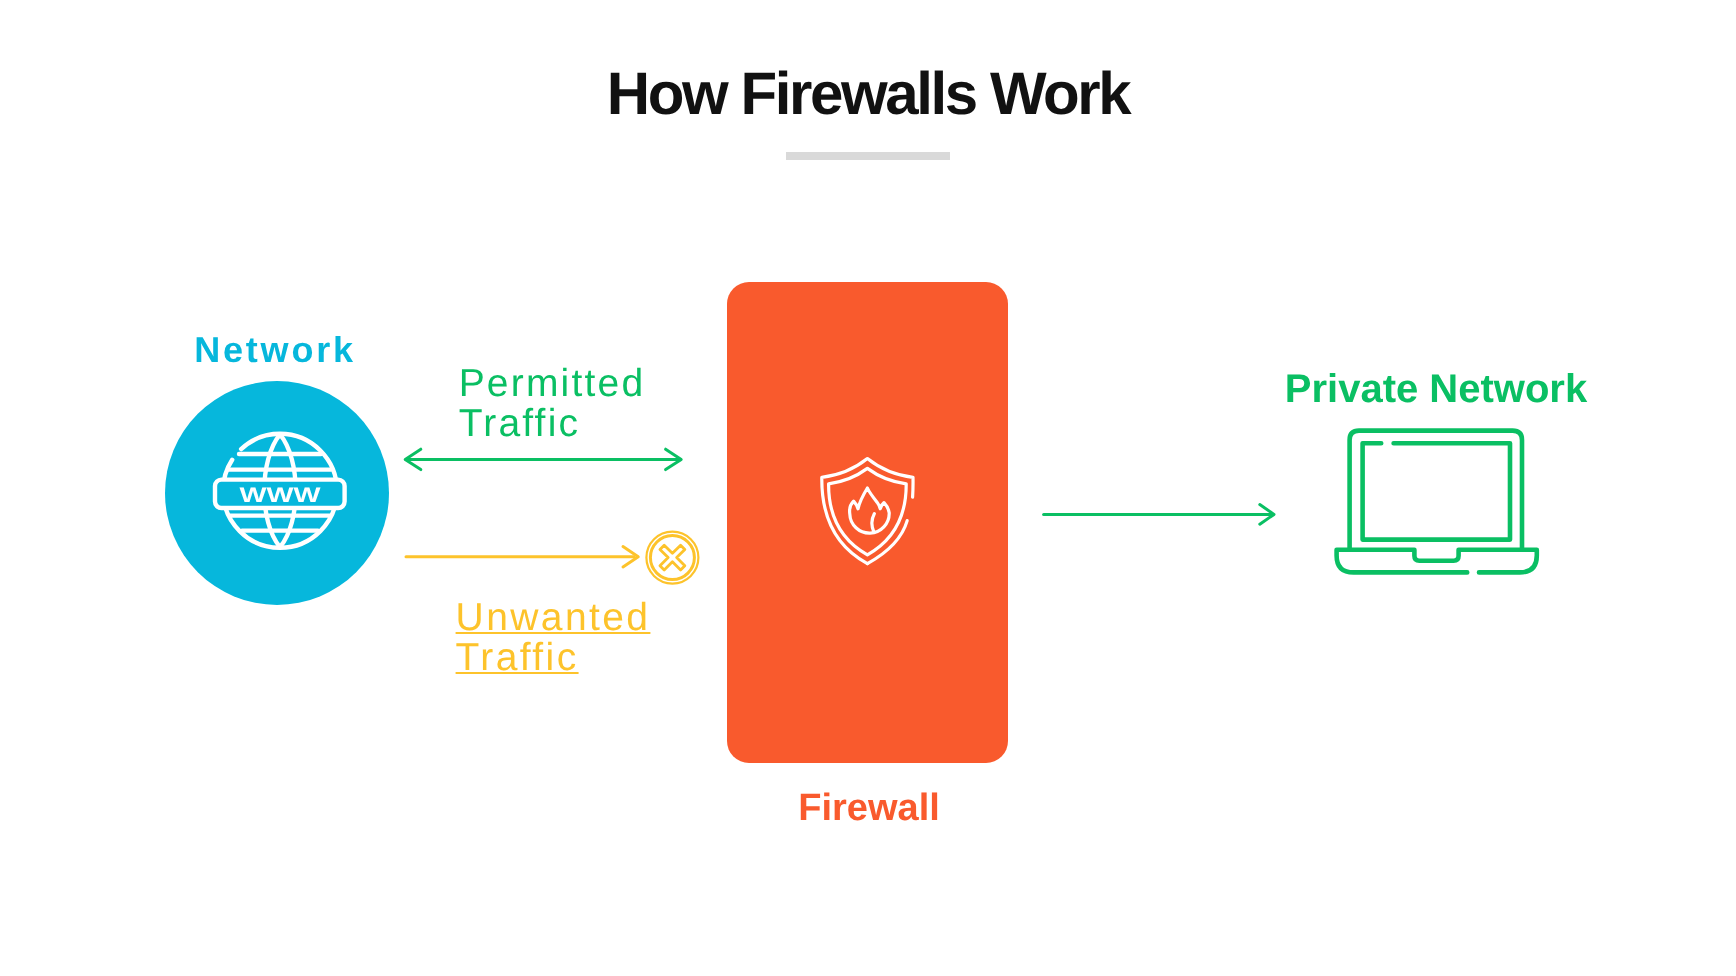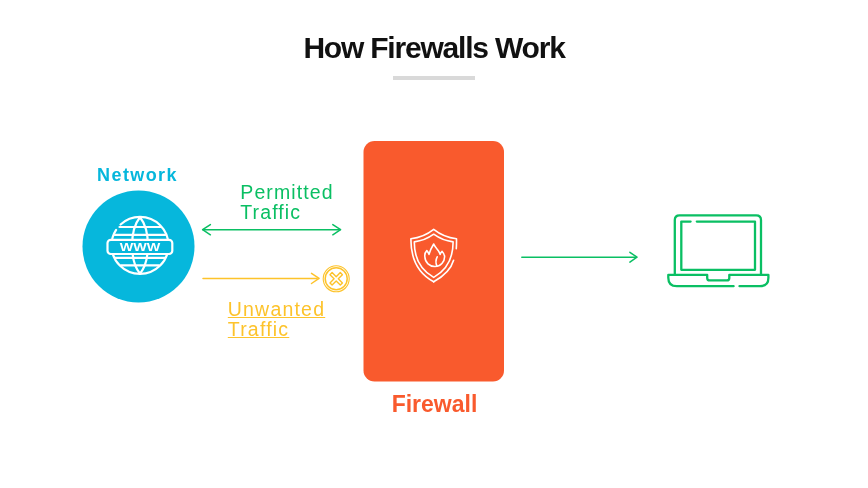--- a/index.html
+++ b/index.html
@@ -2,23 +2,23 @@
 <html><head>
 <meta charset="utf-8">
 <style>
   html,body{margin:0;padding:0;}
   body{width:868px;height:488px;background:#ffffff;font-family:"Liberation Sans",sans-serif;overflow:hidden;}
   .stage{position:relative;width:868px;height:488px;}
   .lbl{position:absolute;white-space:nowrap;transform:translateX(-50%);text-align:left;}
   #title{left:434px;top:33px;font-size:30px;font-weight:bold;color:#111111;line-height:30px;letter-spacing:-1.2px;}
   #divider{position:absolute;left:393px;top:76px;width:82px;height:4px;background:#d9d9d9;}
   #internet{left:137.5px;top:166px;font-size:18px;font-weight:bold;color:#06b7dc;line-height:18px;letter-spacing:1.4px;}
-  #permitted{left:276px;top:181.5px;font-size:19.5px;color:#0abf63;line-height:20.4px;letter-spacing:1.1px;margin-left:11px;}
+  #permitted{left:276px;top:181.5px;font-size:19.5px;color:#0abf63;line-height:20.4px;letter-spacing:1.1px;}
   #unwanted{left:276.5px;top:298.7px;font-size:19.5px;color:#fdc32b;line-height:20.4px;letter-spacing:1.2px;text-decoration:underline;}
-  #firewall-lbl{left:434.5px;top:393.5px;font-size:23px;font-weight:bold;color:#f95a2d;line-height:21px;}
+  #firewall-lbl{left:434.5px;top:393.5px;font-size:19px;font-weight:bold;color:#f95a2d;line-height:21px;}
   #private{left:718px;top:185px;font-size:20px;font-weight:bold;color:#0abf63;line-height:20px;}
 </style>
 </head>
 <body>
 <div class="stage">
   <svg width="868" height="488" viewBox="0 0 868 488" style="position:absolute;left:0;top:0;" fill="none">
 
     <circle cx="138.5" cy="246.5" r="56" fill="#06b7dc"></circle>
 
     <g stroke="#ffffff" stroke-width="2.2" stroke-linecap="round" fill="none">
@@ -66,13 +66,14 @@
       <path d="M739.5,286.2 L759.9,286.2 Q768.4,286.2 768.4,277.7 L768.4,274.9 L729.3,274.9 L729.3,277.9 Q729.3,280.4 726.8,280.4 L709.7,280.4 Q707.2,280.4 707.2,277.9 L707.2,274.9 L668.3,274.9 L668.3,277.7 Q668.3,286.2 676.8,286.2 L733.6,286.2"></path>
     </g>
   </svg>
 
   <div class="lbl" id="title">How Firewalls Work</div>
   <div id="divider"></div>
   <div class="lbl" id="internet">Network</div>
   <div class="lbl" id="permitted">Permitted<br>Traffic</div>
   <div class="lbl" id="unwanted">Unwanted<br>Traffic</div>
   <div class="lbl" id="firewall-lbl">Firewall</div>
+  <div class="lbl" id="private">Private Network</div>
 </div>
 
 </body></html>

